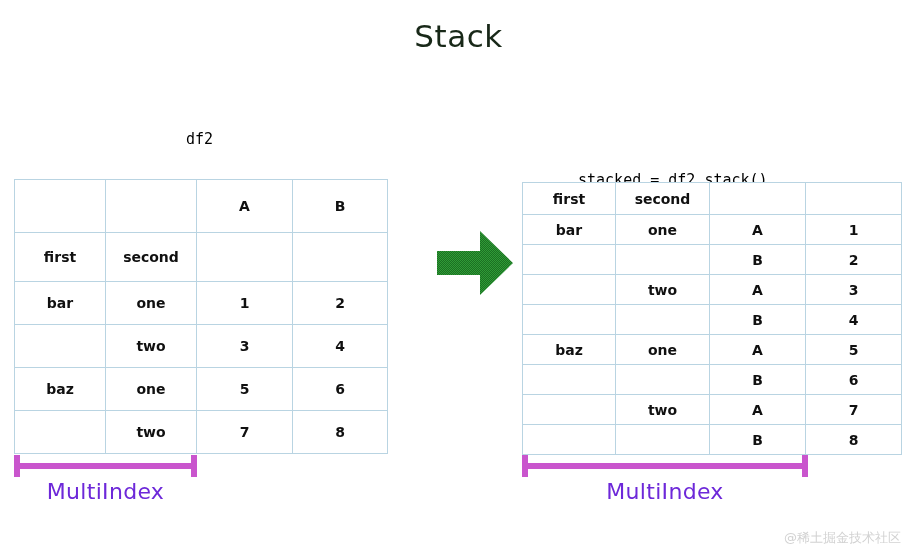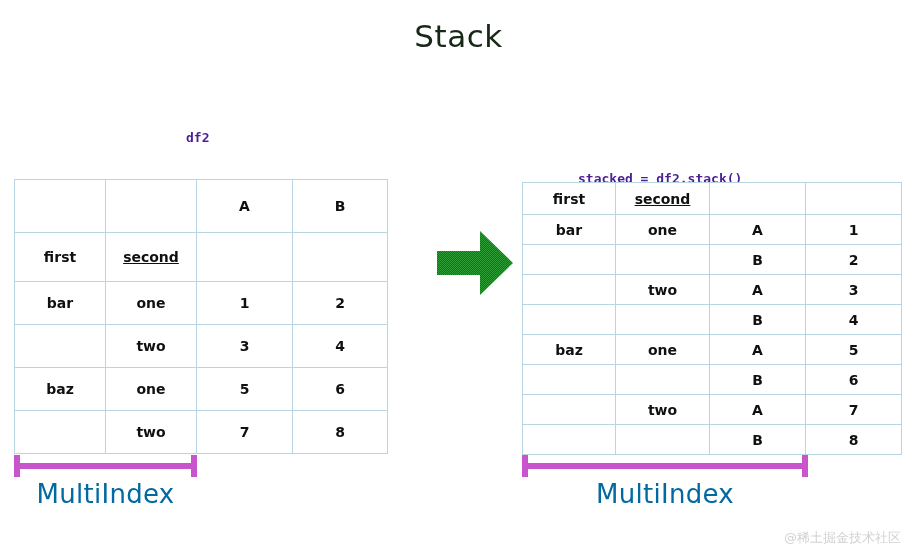--- a/index.html
+++ b/index.html
@@ -27,23 +27,23 @@
     font-size: 31px;
     font-weight: 400;
     color: #182818;
     letter-spacing: 0.5px;
   }
 
   
   .code-caption {
     position: absolute;
     font-family: "DejaVu Sans Mono", monospace;
-    font-size: 13px;
-    font-weight: 700;
-    color: #4c1d95;
+    font-size: 15px;
+    font-weight: 400;
+    color: #000000;
     white-space: nowrap;
   }
   #caption-left  { top: 130px; left: 186px; }
   #caption-right { top: 130px; left: 578px; margin-top: 41px; }
 
   
   .tbl {
     position: absolute;
     border-collapse: collapse;
     table-layout: fixed;
@@ -65,21 +65,20 @@
   .c-head-y  { background: #f2ce05; color: #101010; }
   .c-green   { background: #4a9e44; color: #101010; }
   .c-second  {
     background: #dcead2;
     background-image:
       linear-gradient(45deg, rgba(255,255,255,.75) 25%, transparent 25%, transparent 75%, rgba(255,255,255,.75) 75%),
       linear-gradient(45deg, rgba(255,255,255,.75) 25%, transparent 25%, transparent 75%, rgba(255,255,255,.75) 75%);
     background-size: 3px 3px;
     background-position: 0 0, 1.5px 1.5px;
     color: #101010;
-    text-decoration: underline;
   }
   .c-blue    { background: #3d9ef0; color: #0d0d0d; }
   .c-lblue   { background: #b8d6e8; color: #0d0d0d; }
   .c-val     { background: #fbeda0; color: #2d5c1f; font-weight: normal; font-size: 14px; }
   .c-ab      { background: #f2ce05; color: #101010; }
 
   
   #table-left { left: 14px; top: 179px; }
   #table-left td { height: 42px; }
   #table-left tr.r-head td { height: 52px; }
@@ -132,23 +131,23 @@
   }
   .mi-cap.left  { left: 0; }
   .mi-cap.right { right: 0; }
   .mi-label {
     position: absolute;
     top: 24px;
     left: 0;
     width: 100%;
     text-align: center;
     font-family: "DejaVu Sans", sans-serif;
-    font-size: 26px;
+    font-size: 22px;
     font-weight: 400;
-    color: #0369a1;
+    color: #6d28d9;
     letter-spacing: 0.3px;
   }
   #multiindex-left  { left: 14px;  top: 455px; width: 183px; }
   #multiindex-left .mi-bracket  { width: 183px; }
   #multiindex-right { left: 522px; top: 455px; width: 286px; }
   #multiindex-right .mi-bracket { width: 286px; }
 
   
   #watermark {
     position: absolute;

